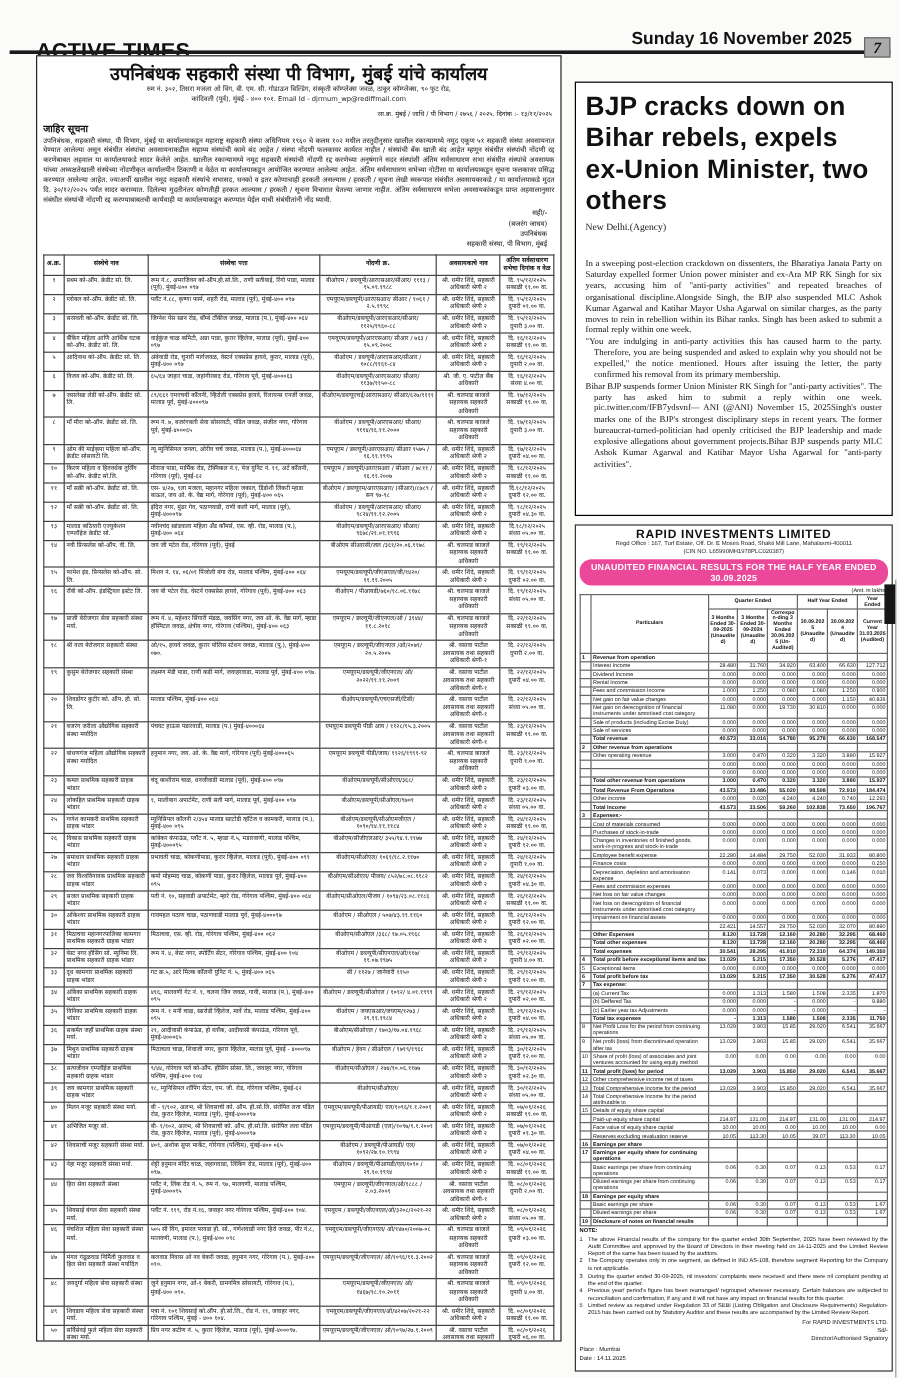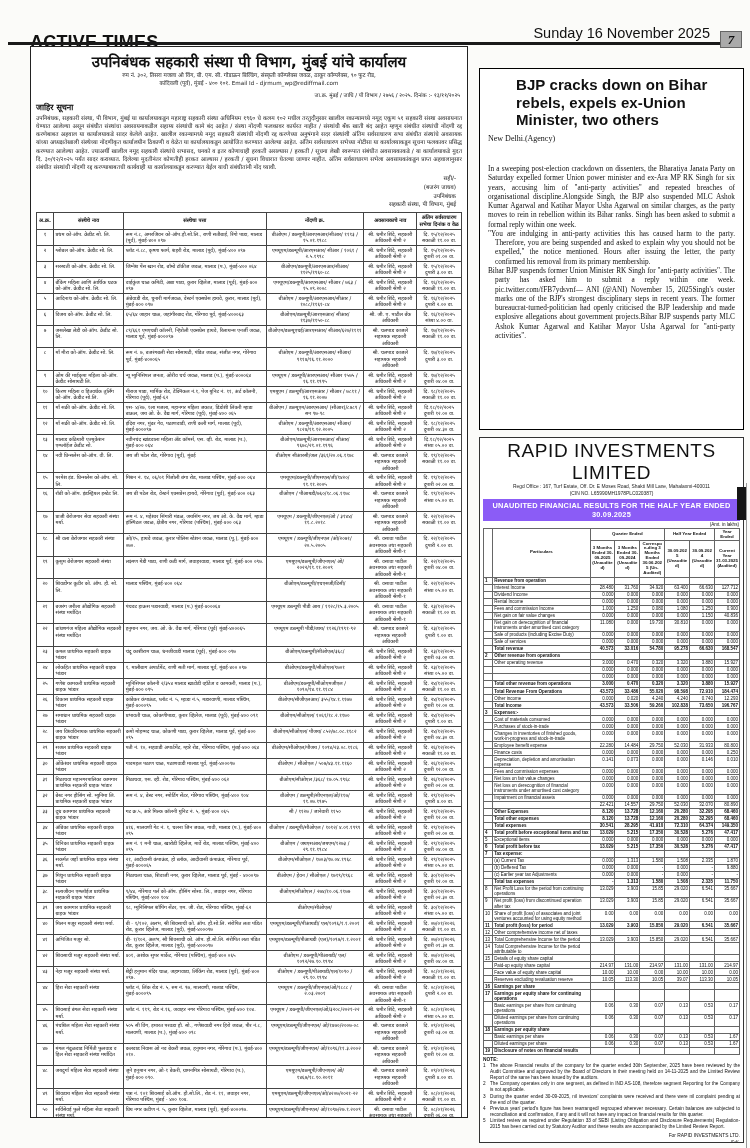--- a/index.html
+++ b/index.html
@@ -4,21 +4,21 @@
 <style>
   * { margin:0; padding:0; box-sizing:border-box; }
   html,body { width:750px; height:1148px; background:#fbfbf9; overflow:hidden;
     font-family:"Liberation Serif", serif; color:#111; }
   .abs { position:absolute; }
 
   
   #masthead-name { left:30px; top:32px; font-family:"Liberation Sans",sans-serif;
     font-weight:bold; font-size:18px; letter-spacing:0.2px; }
   #masthead-date { right:40px; top:25px; font-family:"Liberation Sans",sans-serif;
-    font-weight:normal; font-size:14.5px; }
+    font-weight:bold; font-size:14.5px; }
   #masthead-rule { left:8px; right:8px; top:42px; height:3px; background:#1a1a1a; }
   #page-no { right:8px; top:31px; width:22px; height:17px; background:#aaa;
     color:#111; font-family:"Liberation Serif",serif; font-weight:bold; font-style:italic;
     font-size:13px; text-align:center; line-height:16px; border:1px solid #666; }
 
   
   #notice-box { left:30px; top:46px; width:438px; height:1072px;
     border:1px solid #222; background:#fff; padding:3px 5px; overflow:hidden;
     font-family:"DejaVu Sans",sans-serif; }
   .n-title { text-align:center; font-weight:bold; font-size:15px; margin-top:1px; }
@@ -32,36 +32,36 @@
     line-height:1.3; padding:1px 1.5px; vertical-align:top; word-wrap:break-word; }
   table.ntab th { font-weight:bold; text-align:center; font-size:5.2px; vertical-align:middle; }
   .nw0{width:4%} .nw1{width:16.5%} .nw2{width:33.5%} .nw3{width:23%} .nw4{width:12.5%} .nw5{width:10.5%}
   td.nt-c0 { text-align:center; }
   td.nt-c3, td.nt-c4, td.nt-c5 { text-align:center; }
 
   
   #bjp-box { left:479px; top:68px; width:265px; height:362px; border:1.5px solid #000;
     background:#fff; padding:7px 8px 4px 8px; overflow:hidden; }
   .bjp-headline { font-family:"Liberation Sans",sans-serif; font-weight:bold;
-    font-size:15px; line-height:1.18; letter-spacing:0.1px;margin-left:28px; }
+    font-size:22px; line-height:1.18; letter-spacing:0.1px; }
   .bjp-byline { text-align:left; font-weight:normal; font-size:8px; margin:5px 0 1px 0; }
   .bjp-body p { font-size:7.3px; line-height:1.27; text-align:justify;
     text-indent:0; margin:0; }
   .bjp-body p + p { margin-top:0; }
   .bjp-body p { padding-left:7px; text-indent:-7px;margin-top:21px; }
   .bjp-body p:first-child { padding-left:0; text-indent:0; }
 
   
   #rapid-box { left:479px; top:437px; width:265px; height:706px; border:1px solid #333;
     background:#fff; padding:2px 3px; overflow:hidden;
     font-family:"Liberation Sans",sans-serif; }
-  .r-company { text-align:center; font-weight:normal; font-size:19px; letter-spacing:0.6px; }
+  .r-company { text-align:center; font-weight:bold; font-size:10px; letter-spacing:0.6px; }
   .r-regd, .r-cin { text-align:center; font-size:4.9px; color:#222; line-height:1.35; }
-  .r-banner { background:#8b5cf6; color:#fff; font-weight:bold; font-size:7.4px;
-    text-align:center; padding:2px 0; margin:2px 0 1px 0; letter-spacing:0.2px; }
+  .r-banner { background:#ec4899; color:#fff; font-weight:bold; font-size:7.4px;
+    text-align:center; padding:2px 0; margin:2px 0 1px 0; letter-spacing:0.2px;border-radius:10px; }
   .r-amt { text-align:right; font-size:4.6px; margin:0 1px 1px 0; }
   table.ftab { width:100%; border-collapse:collapse; table-layout:fixed; }
   table.ftab th, table.ftab td { border:0.6px solid #666; font-size:4.5px;
     line-height:1.12; padding:0.5px 1px; vertical-align:top; word-wrap:break-word; }
   table.ftab th { font-weight:bold; text-align:center; vertical-align:middle; font-size:4.4px; }
   .fw-sr{width:3.6%} .fw-lab{width:38%} .fw-v{width:9.73%}
   td.f-sr { text-align:left; }
   td.f-lab { text-align:left; }
   td.f-val { text-align:right; }
   tr.b td { font-weight:bold; }

